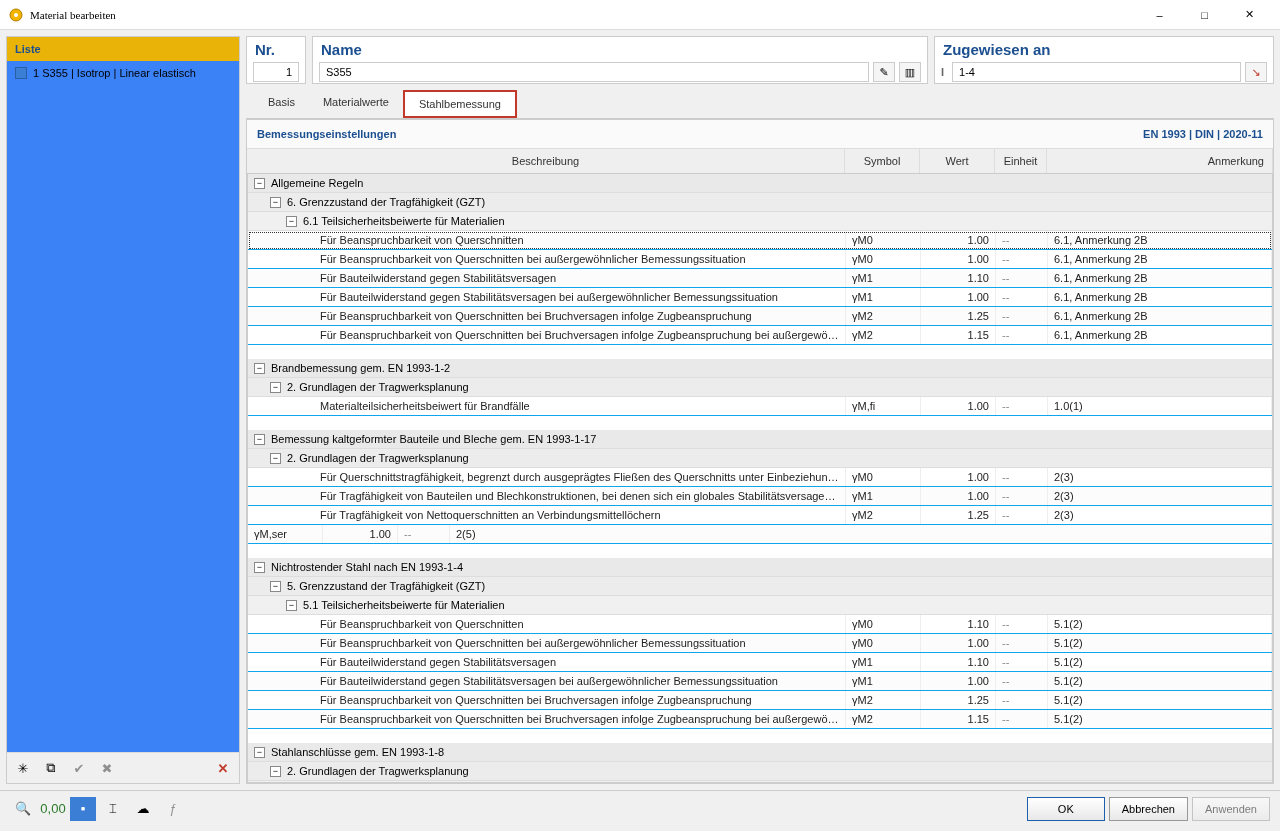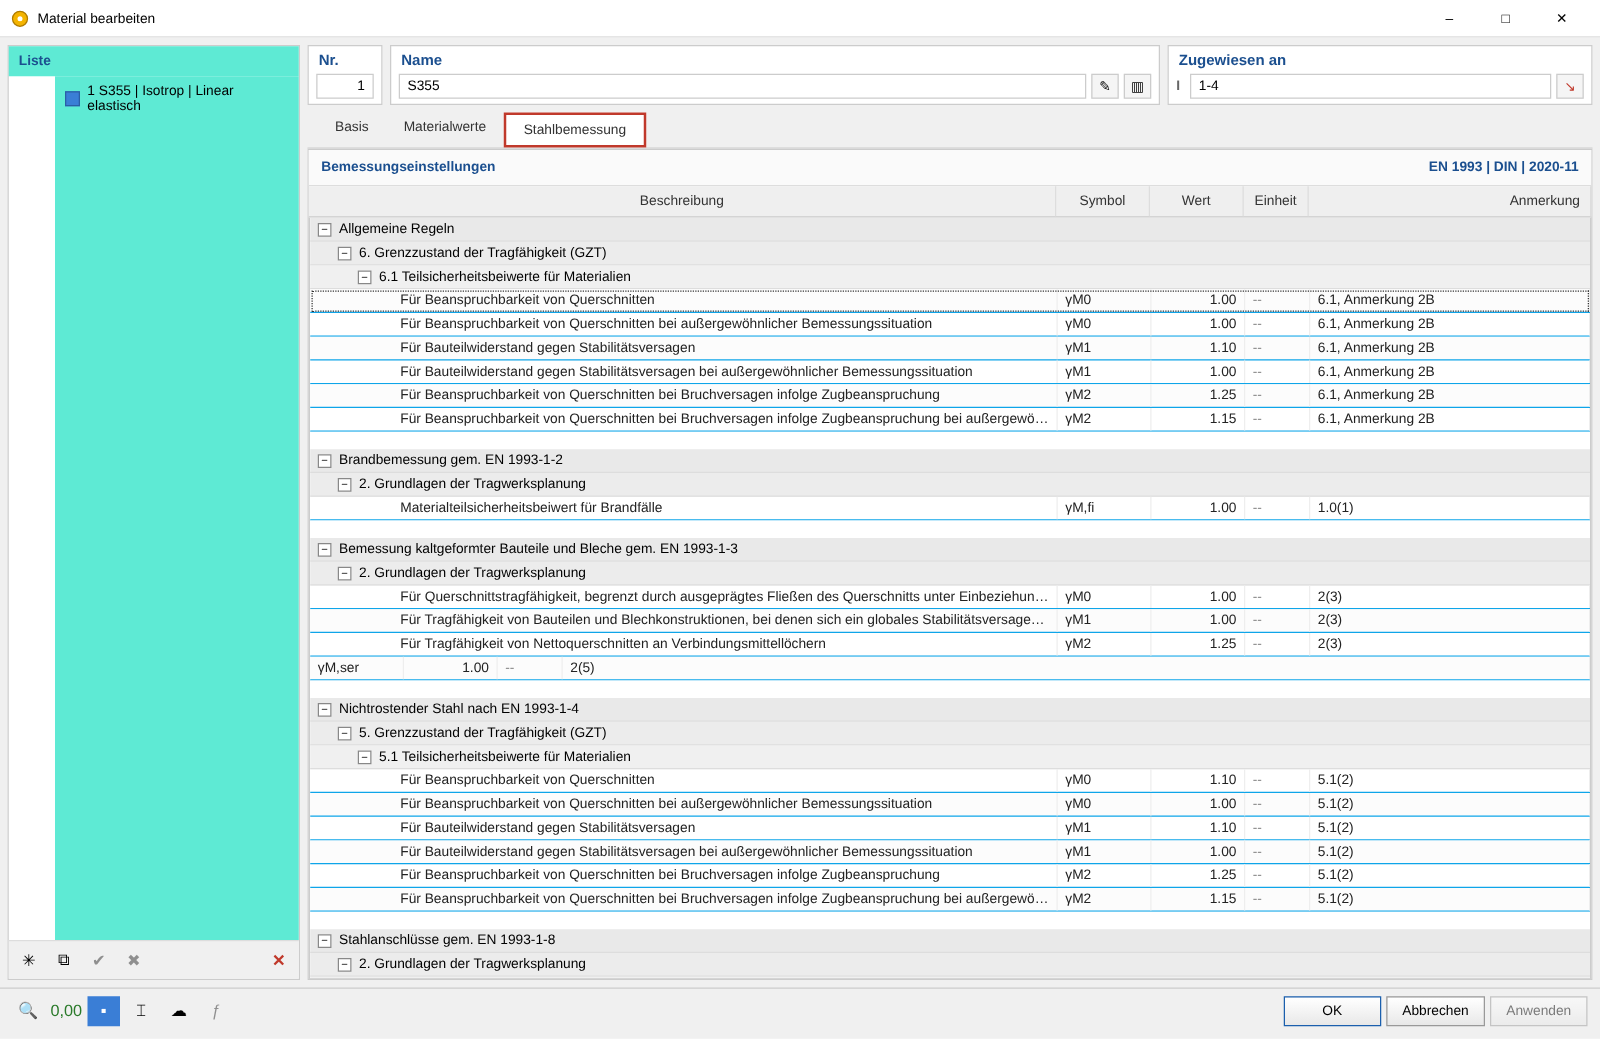--- a/index.html
+++ b/index.html
@@ -1,46 +1,46 @@
 <!DOCTYPE html>
 <html><head>
 <meta charset="utf-8">
 <style>
 * { box-sizing: border-box; margin: 0; padding: 0; font-family: "Segoe UI", Tahoma, sans-serif; font-size: 11px; }
 body { background: #f0f0f0; width: 1280px; height: 831px; overflow: hidden; }
 
 
 .titlebar { height: 30px; background: #fff; display: flex; align-items: center; padding: 0 8px; border-bottom: 1px solid #ddd; }
 .titlebar .icon { width: 16px; height: 16px; margin-right: 6px; }
-.titlebar .title { flex: 1; color: #000; }
+.titlebar .title { flex: 1; color: #000; font-family: Liberation Serif, serif; }
 .titlebar .winbtn { width: 45px; height: 30px; display: flex; align-items: center; justify-content: center; cursor: pointer; }
 
 
 .content { display: flex; height: 760px; padding: 6px; gap: 6px; }
 .left-panel { width: 234px; display: flex; flex-direction: column; }
 .right-panel { flex: 1; display: flex; flex-direction: column; min-width: 0; }
 
 .panel-box { background: #fff; border: 1px solid #ccc; display: flex; flex-direction: column; }
-.panel-header { color: #1b4f8f; font-weight: 600; padding: 6px 8px; background: #5eead4; }
-
-.list-body { flex: 1; padding: 4px; background: #5eead4; overflow: auto; margin-left: 37px; }
+.panel-header { color: #1b4f8f; font-weight: 600; padding: 6px 8px; background: #eab308; }
+
+.list-body { flex: 1; padding: 4px; background: #3b82f6; overflow: auto; }
 .list-item { display: flex; align-items: center; padding: 2px 4px; gap: 6px; cursor: pointer; }
 .list-item .swatch { width: 12px; height: 12px; background: #3a7ed6; border: 1px solid #2a5ea6; }
 
 .list-toolbar { display: flex; align-items: center; gap: 4px; padding: 4px; background: #f0f0f0; border-top: 1px solid #ddd; }
 .tbtn { width: 24px; height: 22px; display: flex; align-items: center; justify-content: center; border: 1px solid transparent; cursor: pointer; font-size: 13px; }
 .tbtn.disabled { opacity: 0.4; cursor: default; }
 .spacer { flex: 1; }
 
 
 .top-row { display: flex; gap: 6px; height: 48px; }
 .nr-box { width: 60px; }
 .name-box { flex: 1; }
 .assigned-box { width: 340px; }
-.field-label { color: #1b4f8f; font-weight: 600; padding: 4px 8px; font-size: 12px; }
+.field-label { color: #1b4f8f; font-weight: 600; padding: 4px 8px; font-size: 15px; }
 .field-body { display: flex; align-items: center; padding: 0 6px 4px 6px; gap: 4px; }
 .num-input { width: 100%; height: 20px; text-align: right; padding: 0 6px; border: 1px solid #ccc; background: #fff; }
 .text-input { flex: 1; height: 20px; padding: 0 6px; border: 1px solid #ccc; background: #fff; }
 .mini-btn { width: 22px; height: 20px; border: 1px solid #ccc; background: #f5f5f5; display: flex; align-items: center; justify-content: center; cursor: pointer; font-size: 11px; }
 .ibeam { color: #666; font-weight: bold; margin-right: 4px; }
 
 
 .tabs { display: flex; margin-top: 6px; border-bottom: 1px solid #ccc; padding-left: 8px; gap: 0; background: #f0f0f0; }
 .tab { padding: 6px 14px; cursor: pointer; color: #333; position: relative; }
 .tab.active { background: #fff; border: 2px solid #c0392b; border-bottom: 2px solid #c0392b; font-weight: 400; }
@@ -232,21 +232,21 @@
           <div class="data-row">
             <div class="cell desc">Materialteilsicherheitsbeiwert für Brandfälle</div>
             <div class="cell sym">γM,fi</div>
             <div class="cell val">1.00</div>
             <div class="cell unit">--</div>
             <div class="cell note">1.0(1)</div>
           </div>
           <div class="spacer-row"></div>
           <div class="group-row">
             <span class="toggle">−</span>
-            <span>Bemessung kaltgeformter Bauteile und Bleche gem. EN 1993-1-3</span>
+            <span>Bemessung kaltgeformter Bauteile und Bleche gem. EN 1993-1-17</span>
           </div>
           <div class="group-row sub1">
             <span class="toggle">−</span>
             <span>2. Grundlagen der Tragwerksplanung</span>
           </div>
           <div class="data-row">
             <div class="cell desc">Für Querschnittstragfähigkeit, begrenzt durch ausgeprägtes Fließen des Querschnitts unter Einbeziehung lokalen B...</div>
             <div class="cell sym">γM0</div>
             <div class="cell val">1.00</div>
             <div class="cell unit">--</div>

